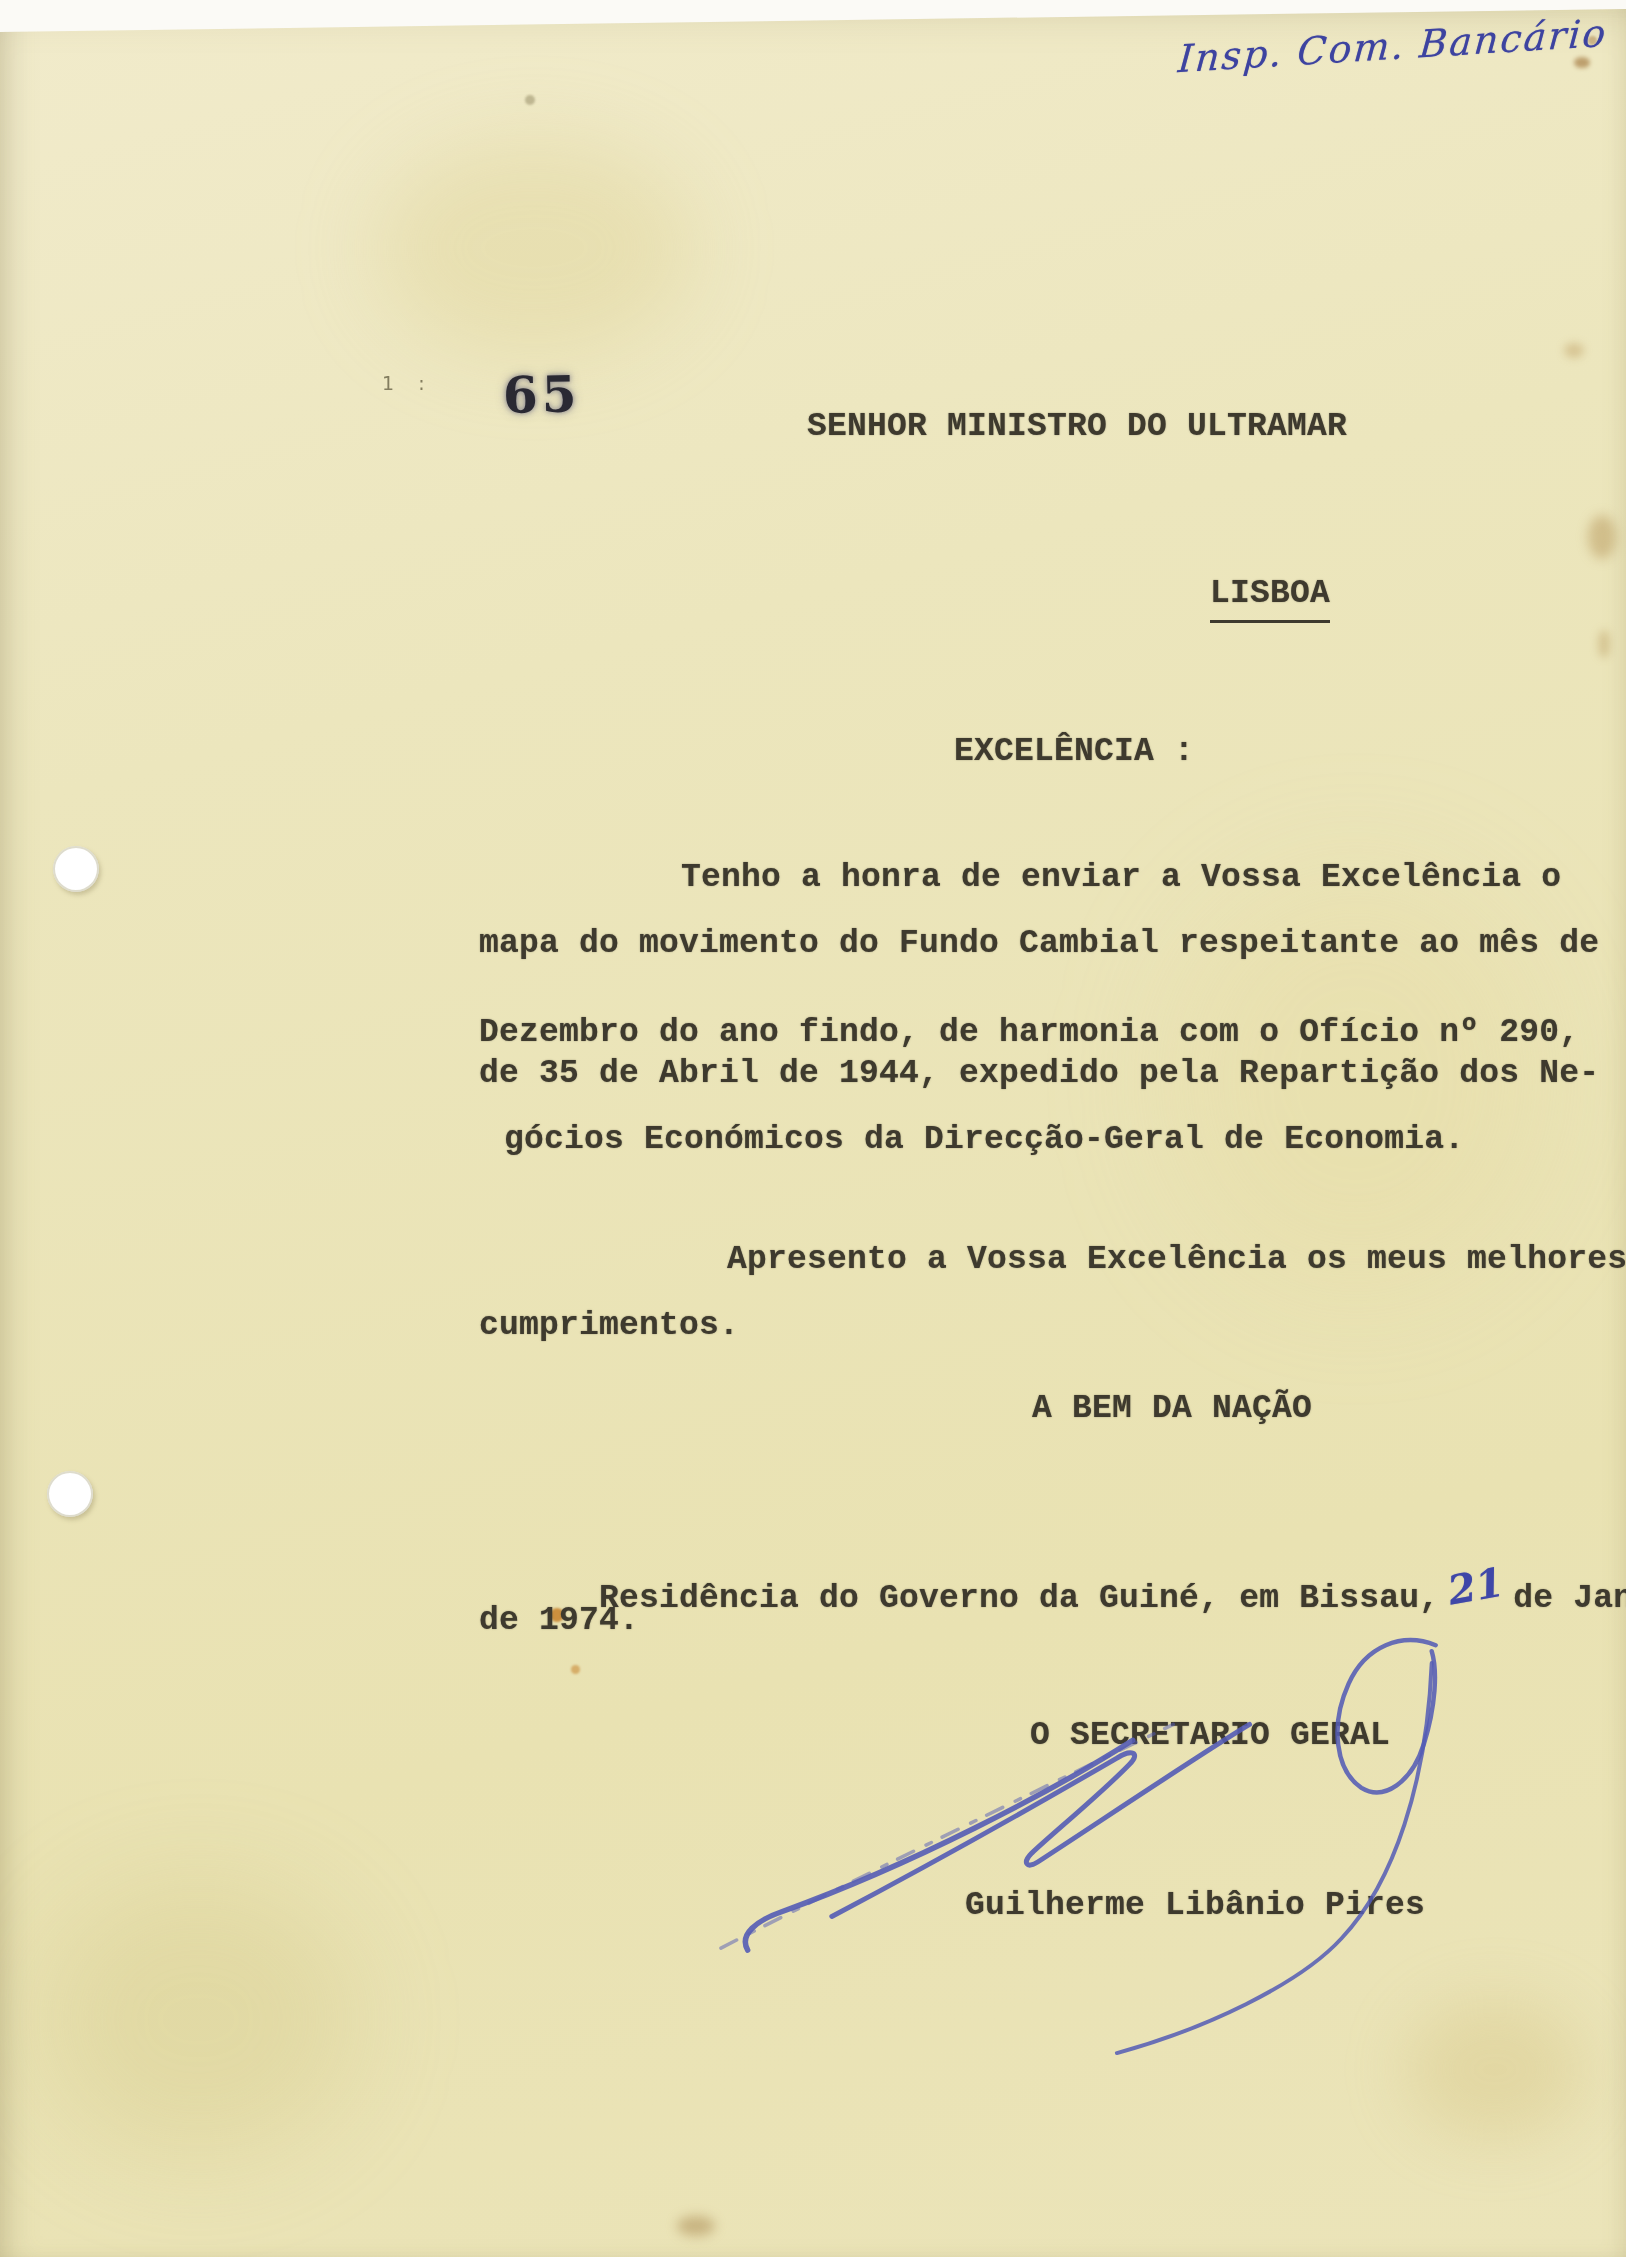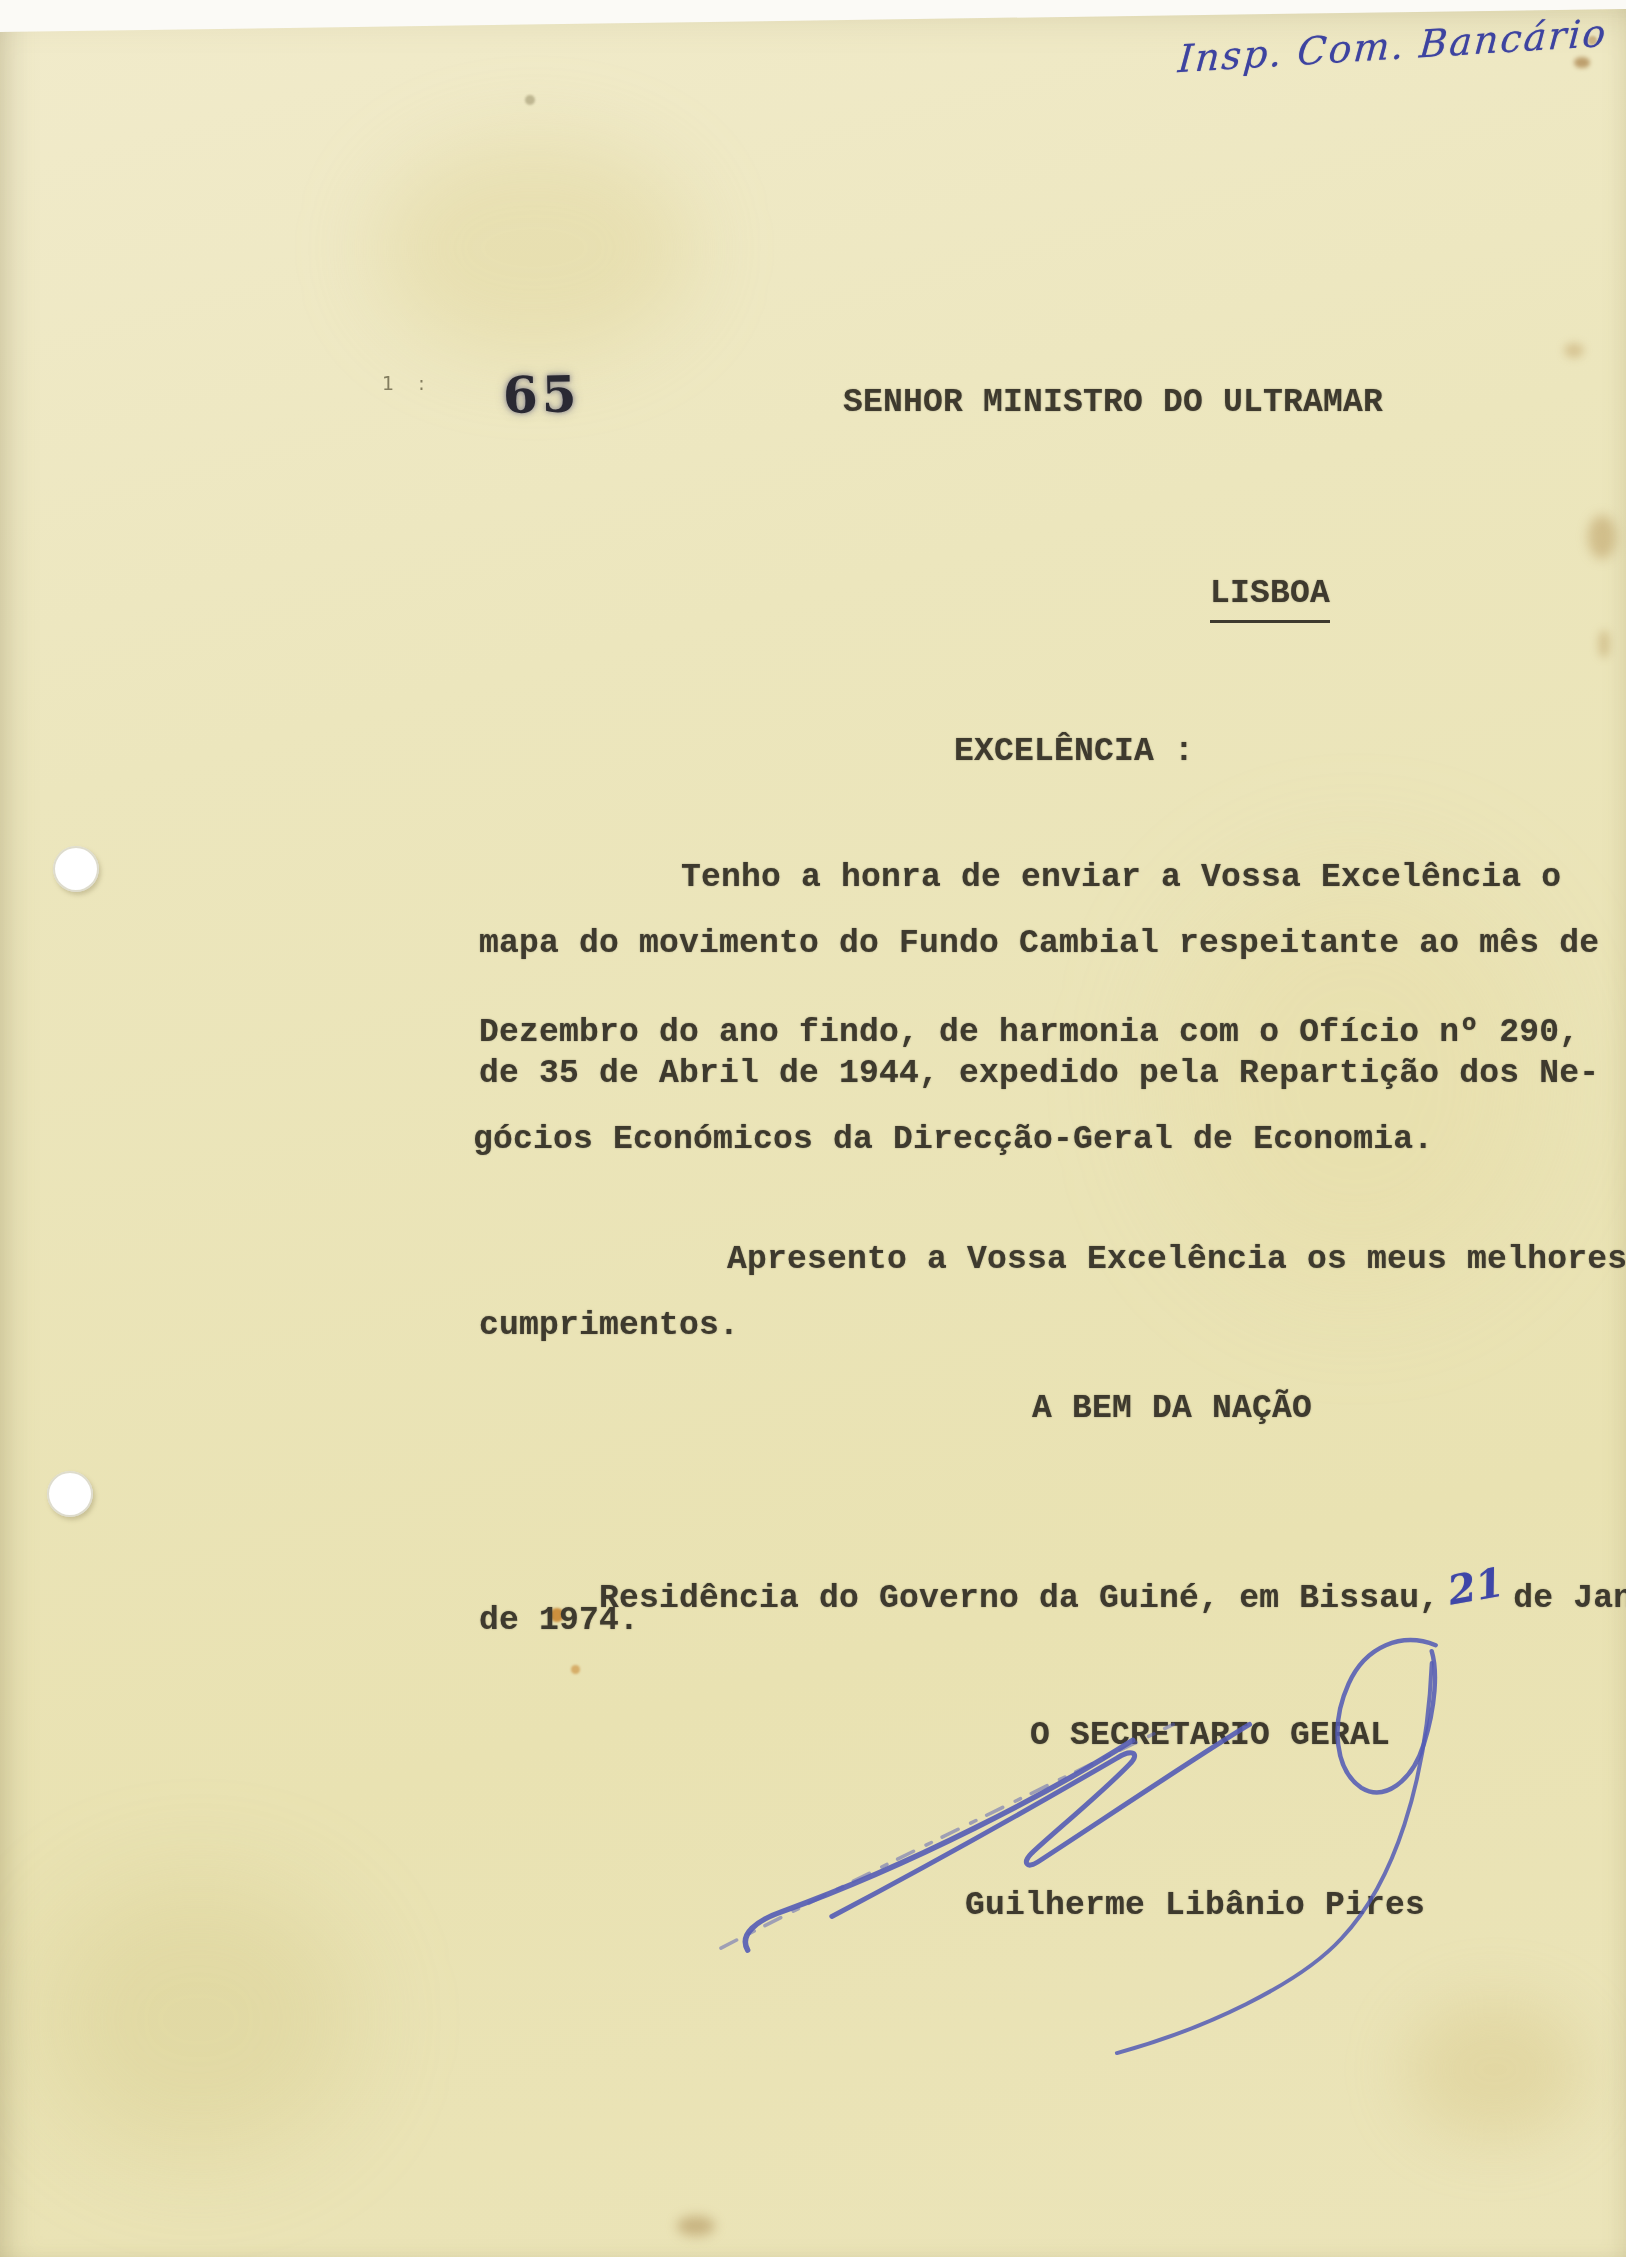--- a/index.html
+++ b/index.html
@@ -87,30 +87,30 @@
     <div class="blotch" style="left:525px;top:95px;width:10px;height:10px;background:rgba(120,110,70,.4);filter:blur(1px);"></div>
 
     <div class="hole" style="left:53px;top:846px;"></div>
     <div class="hole" style="left:47px;top:1471px;"></div>
 
     <div class="hw annotation" style="left: 1178px; top: 24px;">Insp. Com. Bancário</div>
 
     <div class="pencil" style="left:382px;top:374px;">1 :</div>
     <div class="stamp" style="left:503px;top:370px;">65</div>
 
-    <div class="tline" style="left:807px;top:386px;margin-left:36px;">SENHOR MINISTRO DO ULTRAMAR</div>
+    <div class="tline" style="left:807px;top:410px;">SENHOR MINISTRO DO ULTRAMAR</div>
     <div class="tline city" style="left:1210px;top:577px;">LISBOA</div>
 
     <div class="tline" style="left:954px;top:735px;">EXCELÊNCIA :</div>
 
     <div class="tline" style="left:681px;top:861px;">Tenho a honra de enviar a Vossa Excelência o</div>
     <div class="tline" style="left:479px;top:927px;">mapa do movimento do Fundo Cambial respeitante ao mês de</div>
     <div class="tline" style="left:479px;top:992px;margin-top:24px;">Dezembro do ano findo, de harmonia com o Ofício nº 290,</div>
     <div class="tline" style="left:479px;top:1057px;">de 35 de Abril de 1944, expedido pela Repartição dos Ne-</div>
-    <div class="tline" style="left:473px;top:1123px;">gócios Económicos da Direcção-Geral de Economia.</div>
+    <div class="tline" style="left:504px;top:1123px;">gócios Económicos da Direcção-Geral de Economia.</div>
 
     <div class="tline" style="left:679px;top:1243px;margin-left:48px;">Apresento a Vossa Excelência os meus melhores</div>
     <div class="tline" style="left:479px;top:1309px;">cumprimentos.</div>
 
     <div class="tline" style="left:1032px;top:1392px;">A BEM DA NAÇÃO</div>
 
     <div class="tline" style="left:479px;top:1540px;">
       <span>Residência do Governo da Guiné, em Bissau,</span><span class="hw hw-day">21</span><span>de Janeiro</span>
     </div>
     <div class="tline" style="left:479px;top:1604px;">de 1974.</div>

